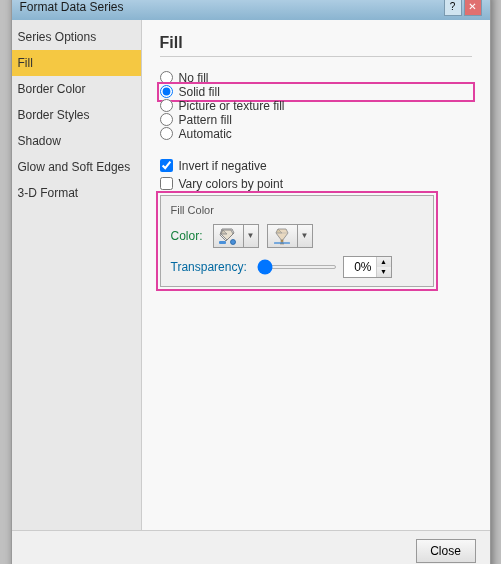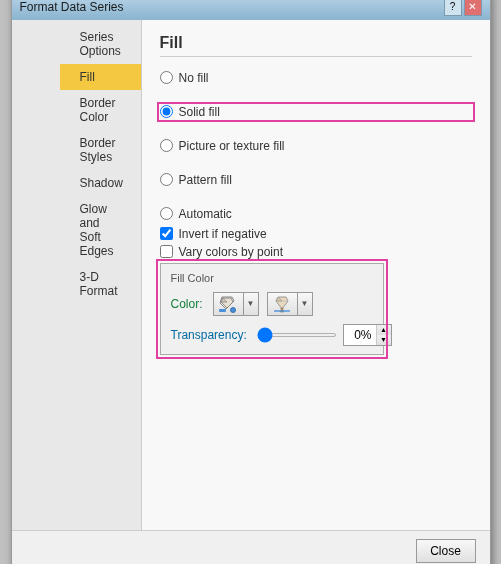--- a/index.html
+++ b/index.html
@@ -55,25 +55,24 @@
       display: flex;
       height: 510px;
     }
     .sidebar {
       width: 130px;
       background: #e8e8e8;
       border-right: 1px solid #ccc;
       padding: 4px 0;
     }
     .sidebar-item {
-      padding: 6px 20px;
-      cursor: pointer;
-      color: #333;
-      font-size: 12px;
-      margin-left: 48px;
+      padding: 6px 6px;
+      cursor: pointer;
+      color: #333;
+      font-size: 12px;
     }
     .sidebar-item.active {
       background: #f5c842;
       color: #333;
     }
     .main-content {
       flex: 1;
       padding: 14px 18px;
       background: #f8f8f8;
     }
@@ -81,22 +80,22 @@
       font-size: 16px;
       font-weight: bold;
       color: #333;
       margin-bottom: 14px;
       border-bottom: 1px solid #ccc;
       padding-bottom: 4px;
     }
     .radio-group {
       display: flex;
       flex-direction: column;
-      gap: 20px;
-      margin-bottom: 6px;
+      gap: 0;
+      margin-bottom: 18px;
     }
     .radio-row {
       display: flex;
       align-items: center;
       gap: 6px;
       font-size: 12px;
       color: #333;
     }
     .radio-row input[type="radio"] {
       margin: 0;
@@ -114,21 +113,21 @@
     .checkbox-row input[type="checkbox"] {
       margin: 0;
       width: 13px;
       height: 13px;
     }
     .fill-color-box {
       border: 1px solid #aaa;
       padding: 8px 10px;
       margin-top: 0;
       background: #f0f0f0;
-      width: 224px;
+      width: 274px;
     }
     .fill-color-label {
       font-size: 11px;
       color: #555;
       margin-bottom: 8px;
     }
     .color-row {
       display: flex;
       align-items: center;
       gap: 6px;

